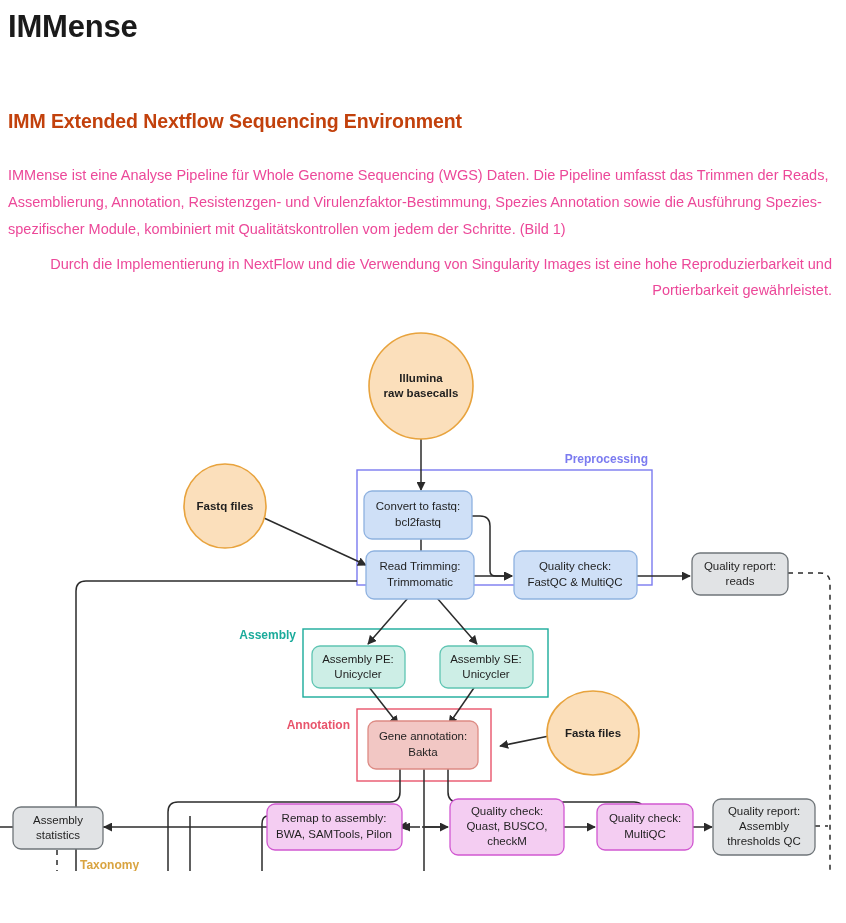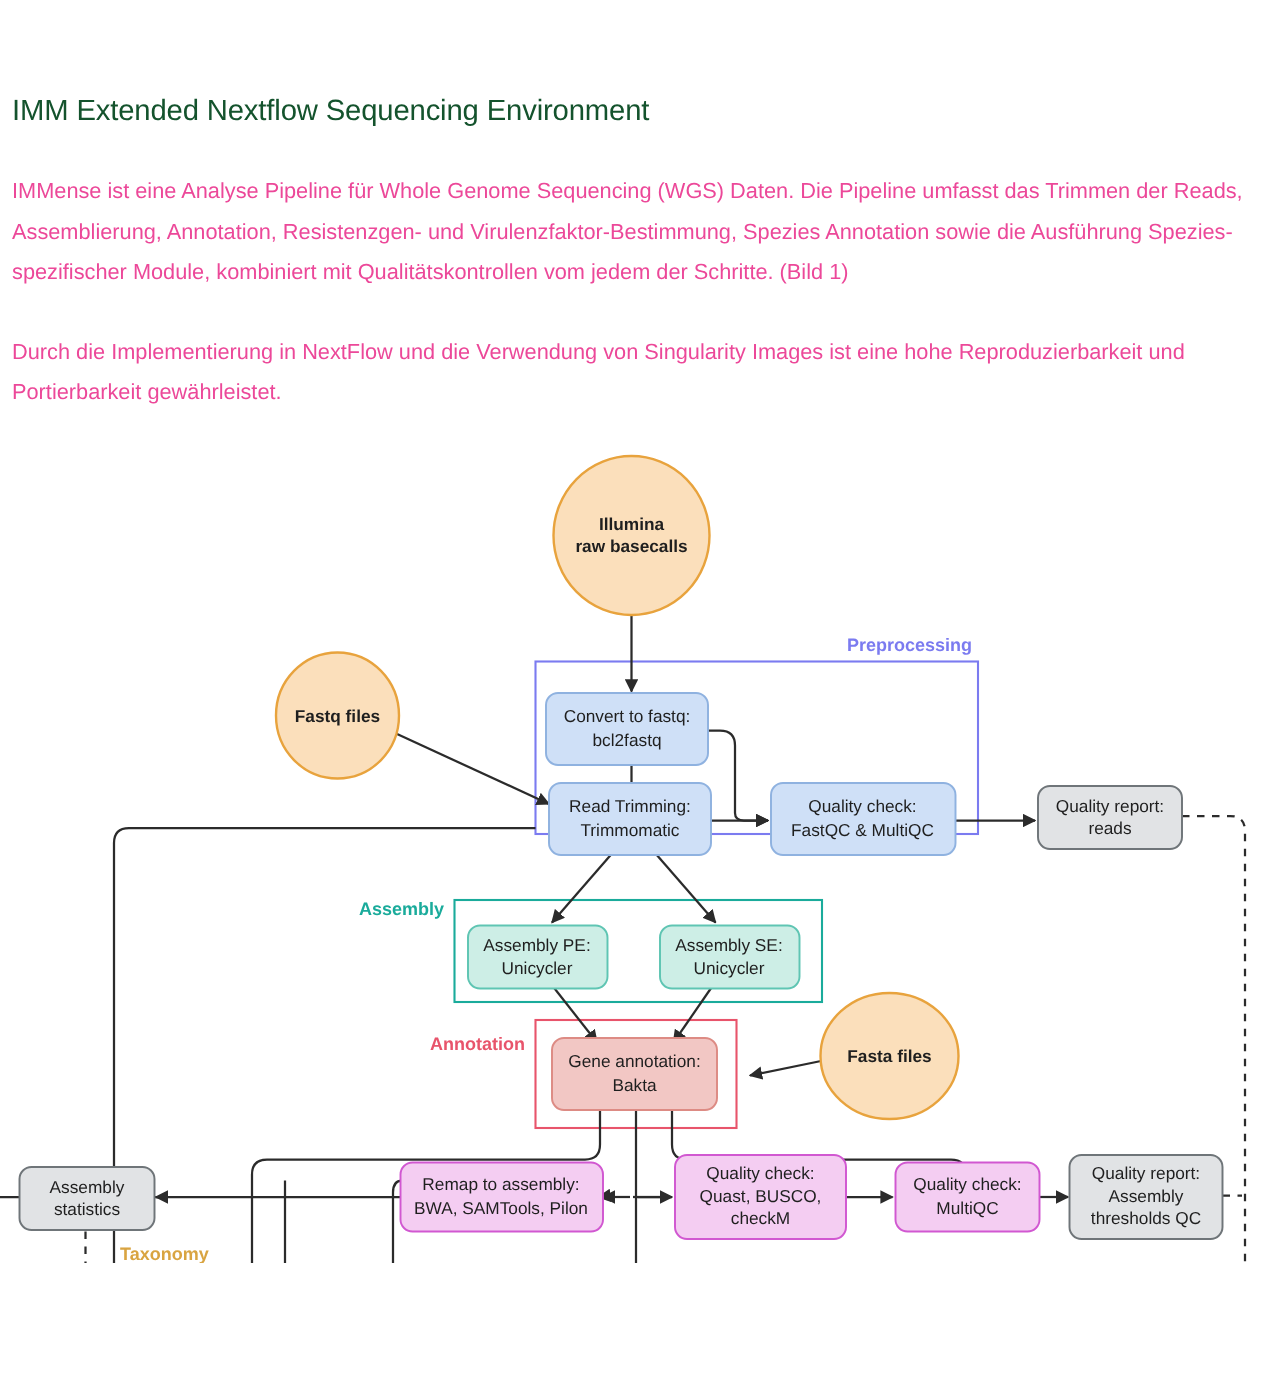--- a/index.html
+++ b/index.html
@@ -27,33 +27,33 @@
     font-size: 31px;
     line-height: 1.25;
     font-weight: 700;
     color: #1a1a1a;
     margin: 8px 0 0 0;
     letter-spacing: -0.2px;
   }
   h2.subtitle {
     font-size: 19.5px;
     line-height: 1.3;
-    font-weight: 400;
-    color: #14532d;
+    font-weight: 700;
+    color: #c2410c;
     margin: 62px 0 0 0;
     letter-spacing: -0.1px;
   }
   p.para {
     font-size: 14.5px;
     line-height: 1.85;
     color: #ec4899;
     margin: 28px 0 0 0;
     max-width: 834px;
   }
-  p.para2 { margin-top: 26px; }
+  p.para2 { margin-top: 8px; text-align: right; }
 
   .diagram-wrap {
     position: relative;
     width: 846px;
     height: 545px;
     margin-top: 22px;
     overflow: hidden;
   }
   svg.diagram {
     position: absolute;
@@ -81,20 +81,21 @@
     font-weight: 700;
     dominant-baseline: middle;
   }
 </style>
 </head>
 <body>
 
 <div class="page">
 
   <div class="doc-body">
+    <h1 class="title">IMMense</h1>
     <h2 class="subtitle">IMM Extended Nextflow Sequencing Environment</h2>
     <p class="para">IMMense ist eine Analyse Pipeline für Whole Genome Sequencing (WGS) Daten. Die Pipeline umfasst das Trimmen der Reads, Assemblierung, Annotation, Resistenzgen- und Virulenzfaktor-Bestimmung, Spezies Annotation sowie die Ausführung Spezies-spezifischer Module, kombiniert mit Qualitätskontrollen vom jedem der Schritte. (Bild 1)</p>
     <p class="para para2">Durch die Implementierung in NextFlow und die Verwendung von Singularity Images ist eine hohe Reproduzierbarkeit und Portierbarkeit gewährleistet.</p>
   </div>
 
   <div class="diagram-wrap">
     <svg class="diagram" width="846" height="545" viewBox="0 0 846 545" xmlns="http://www.w3.org/2000/svg">
       <defs>
         <marker id="arrow" viewBox="0 0 10 10" refX="9" refY="5" markerWidth="6" markerHeight="6" orient="auto-start-reverse">
           <path d="M 0 0 L 10 5 L 0 10 z" fill="#2b2b2b"></path>

